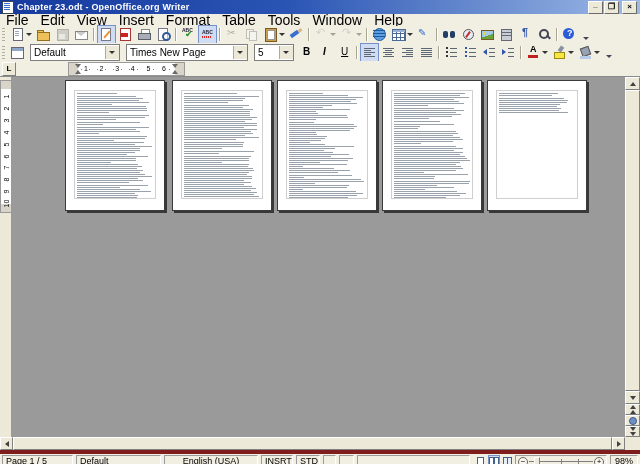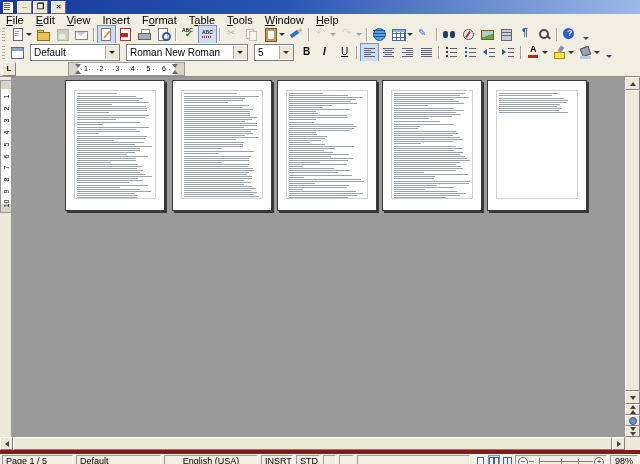--- a/index.html
+++ b/index.html
@@ -12,21 +12,21 @@
     display:flex;align-items:center;color:#fff;font-weight:bold;}
   .appicon{width:10px;height:11px;margin:0 3px 0 2px;background:#fff;border:1px solid #345;position:relative;}
   .appicon:before{content:"";position:absolute;left:1px;top:1px;width:6px;height:1px;background:#3a6fd0;box-shadow:0 2px 0 #3a6fd0,0 4px 0 #3a6fd0,0 6px 0 #3a6fd0;}
   .title-text{flex:1;font-size:9px;letter-spacing:.2px;white-space:nowrap;overflow:hidden;}
   .winbtn{width:13px;height:11px;margin-right:1px;background:#ece9d8;border:1px solid;border-color:#fff #6a6a6a #6a6a6a #fff;
     font-size:8px;line-height:9px;text-align:center;color:#000;font-weight:bold;}
   .winbtn.close{margin-right:3px;margin-left:2px;}
   .winbtn.min{line-height:5px;}
   
   .menubar{position:absolute;left:0;top:14px;width:640px;height:12px;background:#f1efe2;display:flex;align-items:center;}
-  .menu-item{padding:0 6px;height:12px;line-height:12px;font-size:11px;}
+  .menu-item{padding:0 6px;height:12px;line-height:12px;font-size:14px;}
   
   .toolbar{position:absolute;left:0;width:640px;background:#f1efe2;display:flex;align-items:center;border-bottom:1px solid #e2dfd0;}
   .tb1{top:26px;height:17px;}
   .tb2{top:43px;height:18px;}
   .grip{width:3px;height:13px;margin:0 3px 0 2px;background:repeating-linear-gradient(#b3afa0 0 1px,transparent 1px 3px);}
   .tsep{width:1px;height:13px;background:#a9a592;border-right:1px solid #fff;margin:0 2px;}
   .tbtn{display:flex;align-items:center;height:17px;padding:0 1px;border:1px solid transparent;background:transparent;}
   .tbtn.pressed{background:#cfdcf3;border-color:#7591c8;}
   .tbtn.disabled{filter:grayscale(1);opacity:.4;}
   .arrow-dd{width:7px;height:13px;position:relative;}
@@ -169,20 +169,21 @@
   .ztick{position:absolute;top:3px;width:1px;height:5px;background:#808080;}
   .zthumb{position:absolute;top:1px;width:6px;height:9px;background:#ece9d8;border:1px solid;border-color:#fff #808080 #808080 #fff;box-sizing:border-box;}
 </style>
 </head>
 <body>
 
 <div class="win">
 
   <div class="titlebar">
     <span class="appicon"></span>
+    <span class="title-text">Chapter 23.odt - OpenOffice.org Writer</span>
     <span class="winbtn min">_</span>
     <span class="winbtn">❐</span>
     <span class="winbtn close">×</span>
   </div>
 
   <div class="menubar" id="menubar">
       <span class="menu-item"><u>F</u>ile</span>
       <span class="menu-item"><u>E</u>dit</span>
       <span class="menu-item"><u>V</u>iew</span>
       <span class="menu-item"><u>I</u>nsert</span>
@@ -291,21 +292,21 @@
   <div class="toolbar tb2" id="tb2">
     <span class="grip"></span>
   <span class="tbtn" title="Styles and Formatting">
         <span class="ib i-styles-and-formatting"></span>
       </span>
       <span class="combo" style="width: 88px;">
         <span class="val">Default</span>
         <span class="cdd"></span>
       </span>
       <span class="combo" style="width: 120px;">
-        <span class="val">Roman New Roman</span>
+        <span class="val">Times New Page</span>
         <span class="cdd"></span>
       </span>
       <span class="combo" style="width: 38px;">
         <span class="val">5</span>
         <span class="cdd"></span>
       </span>
       <span class="tbtn" title="Bold">
         <span class="ib i-bold"></span>
       </span>
       <span class="tbtn" title="Italic">

